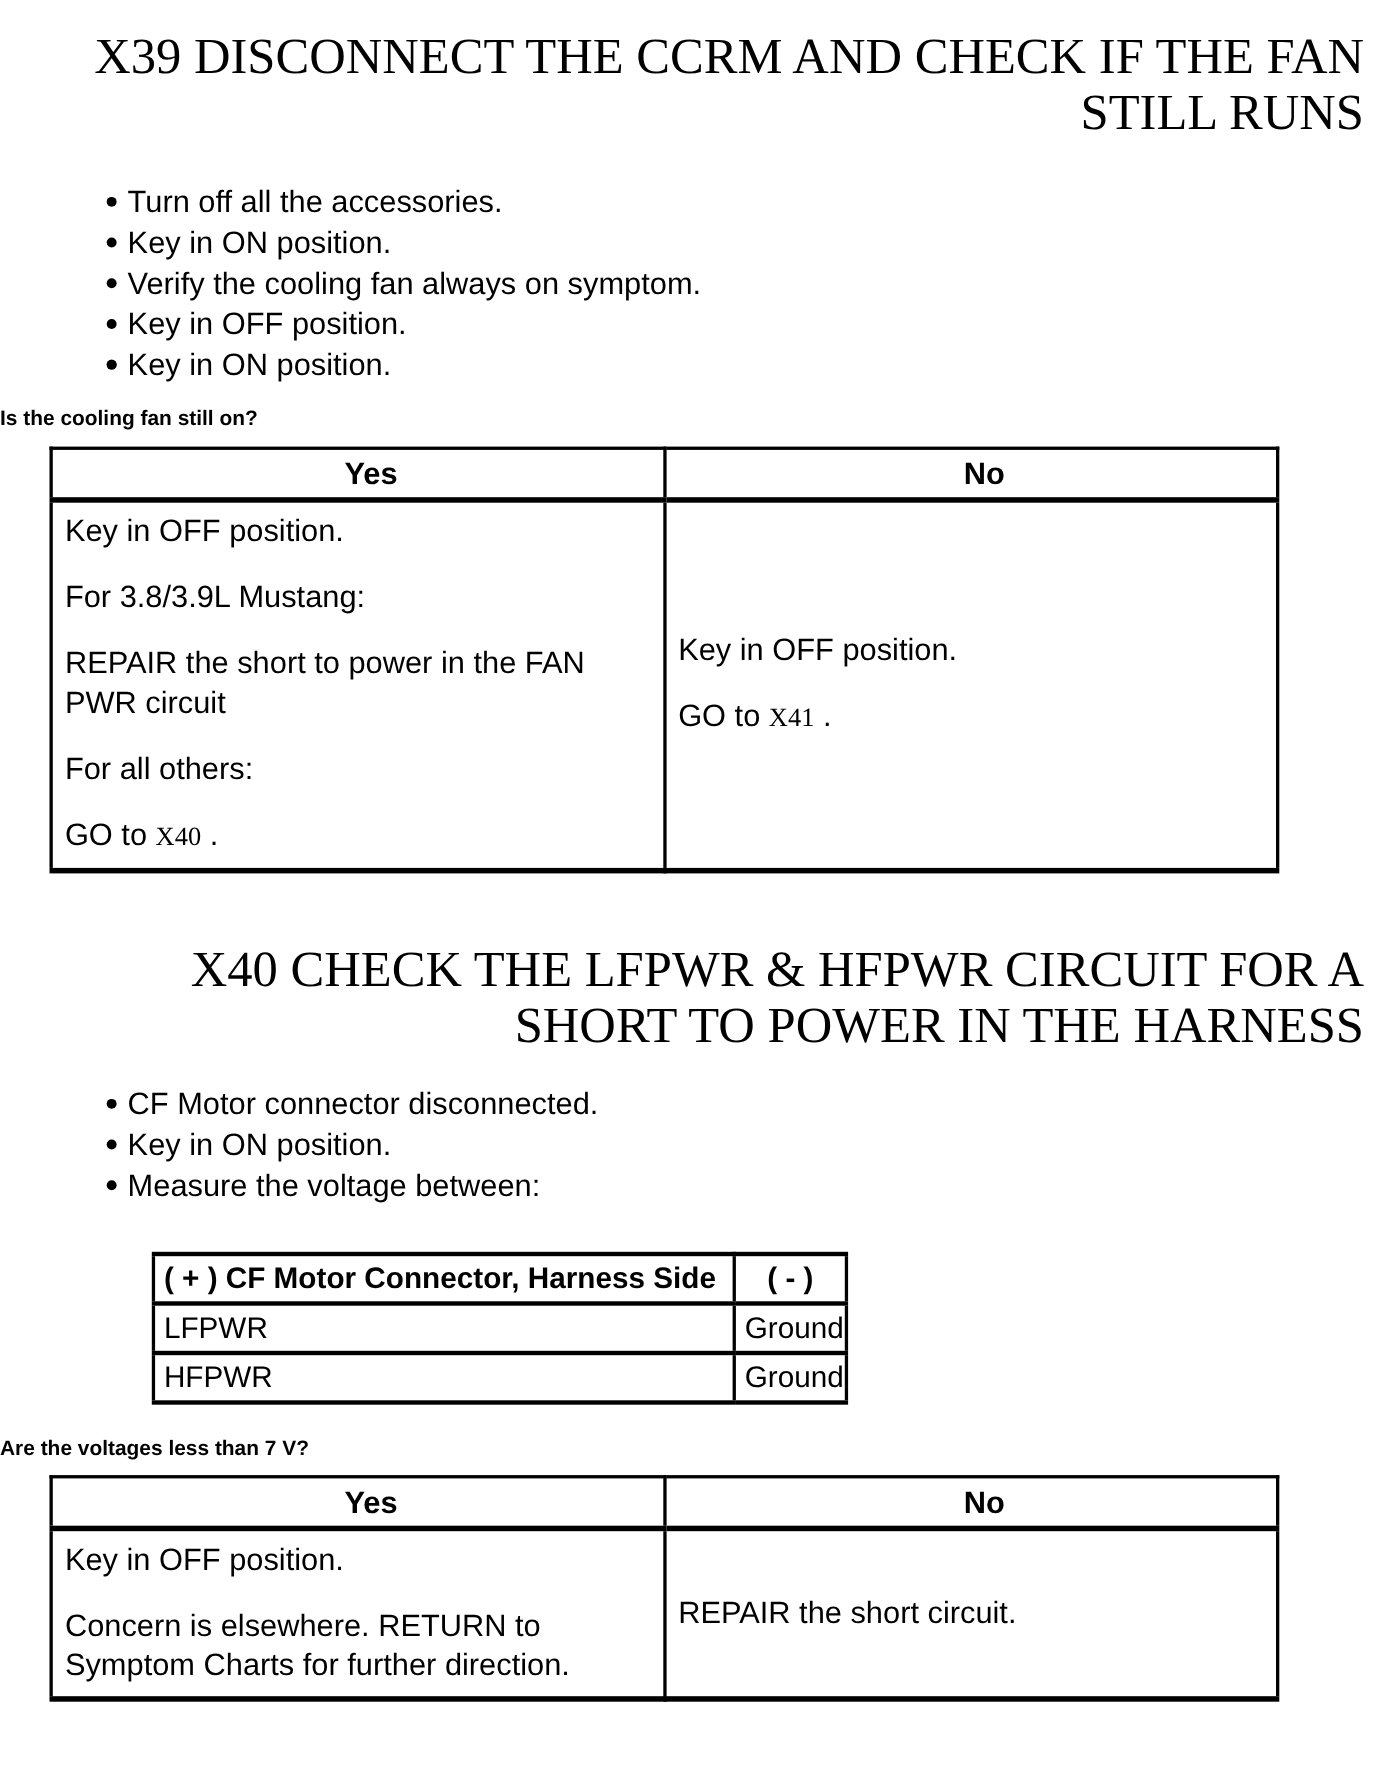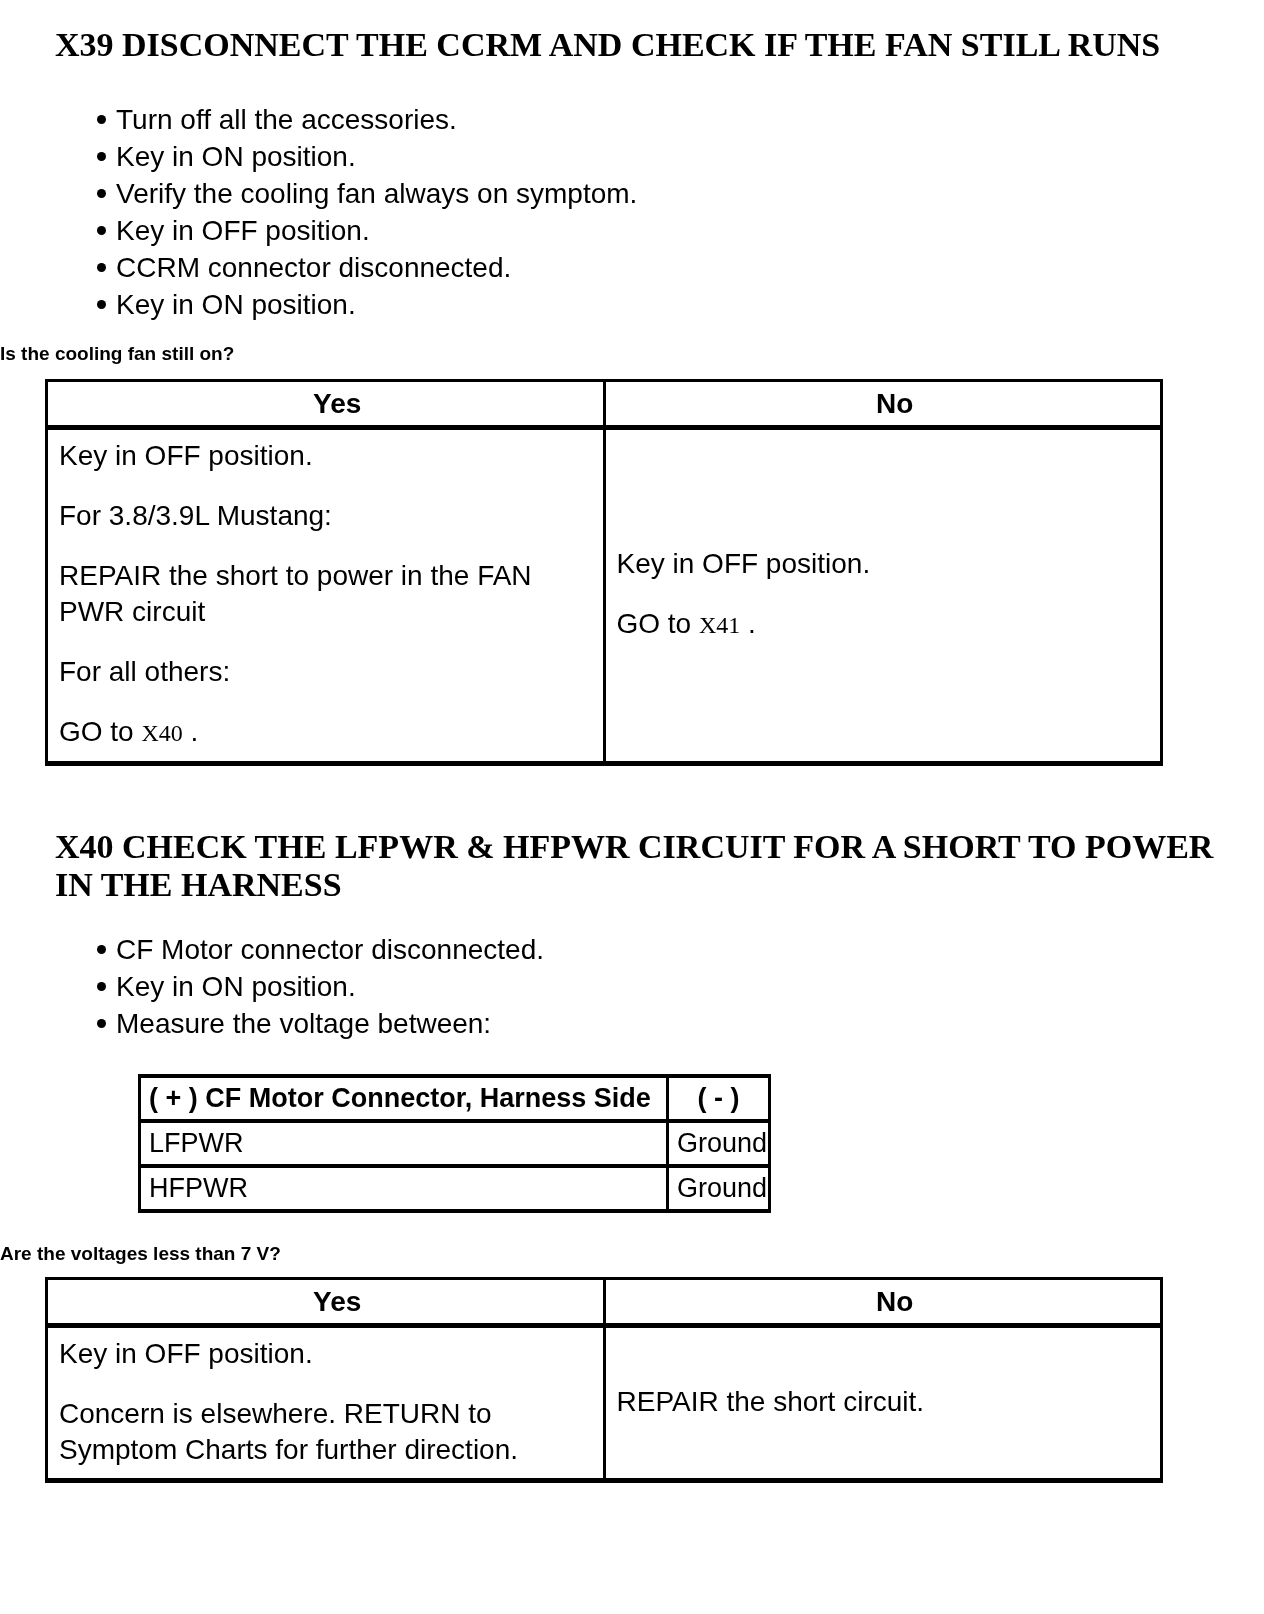--- a/index.html
+++ b/index.html
@@ -7,25 +7,26 @@
   body {
     width:1264px; height:1614px;
     font-family:"Liberation Sans", sans-serif;
     color:#000000;
     overflow:hidden;
   }
   .page { position:relative; width:1264px; height:1614px; background:#ffffff; overflow:hidden; }
 
   h1.section-heading {
     font-family:"Liberation Serif", serif;
-    font-weight:bold;
-    font-size:34px;
+    font-weight:normal;
+    font-size:46px;
     line-height:1.1;
     width:1185px;
     letter-spacing:0;
+    text-align:right;
   }
   #x39-heading { margin:26px 0 0 55px; }
   #x40-heading { margin:62px 0 0 55px; }
 
   ul.bullet-list { list-style:none; padding-left:95px; }
   #x39-bullets { margin-top:38px; }
   #x40-bullets { margin-top:28px; }
   ul.bullet-list li {
     position:relative;
     padding-left:21px;
@@ -86,21 +87,21 @@
   }
 
   table.measure-table {
     border-collapse:collapse;
     table-layout:fixed;
     margin-left:138px;
     border:3px solid #000;
     border-top-width:4px;
     border-bottom-width:4px;
   }
-  #measure-table { margin-top:32px; }
+  #measure-table { margin-top:42px; }
   table.measure-table col.c1 { width:528px; }
   table.measure-table col.c2 { width:102px; }
   table.measure-table th, table.measure-table td {
     border:3px solid #000;
     border-bottom-width:4px;
     height:45px;
     font-size:27px;
     vertical-align:middle;
     white-space:nowrap;
     overflow:hidden;
@@ -128,21 +129,20 @@
     <li>
       <span class="bullet-dot"></span>
       <span>Verify the cooling fan always on symptom.</span>
     </li>
     <li>
       <span class="bullet-dot"></span>
       <span>Key in OFF position.</span>
     </li>
     <li>
       <span class="bullet-dot"></span>
-      <span>CCRM connector disconnected.</span>
     </li>
     <li>
       <span class="bullet-dot"></span>
       <span>Key in ON position.</span>
     </li>
   </ul>
 
   <p class="question" id="q1">Is the cooling fan still on?</p>
 
   <table class="decision-table" id="x39-table">

